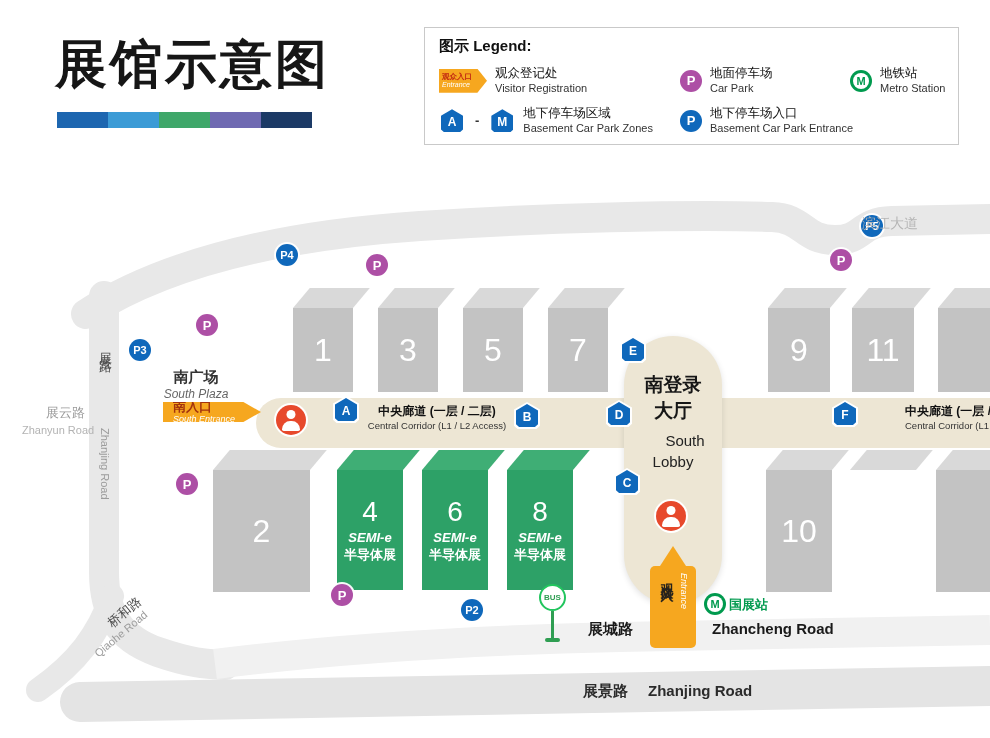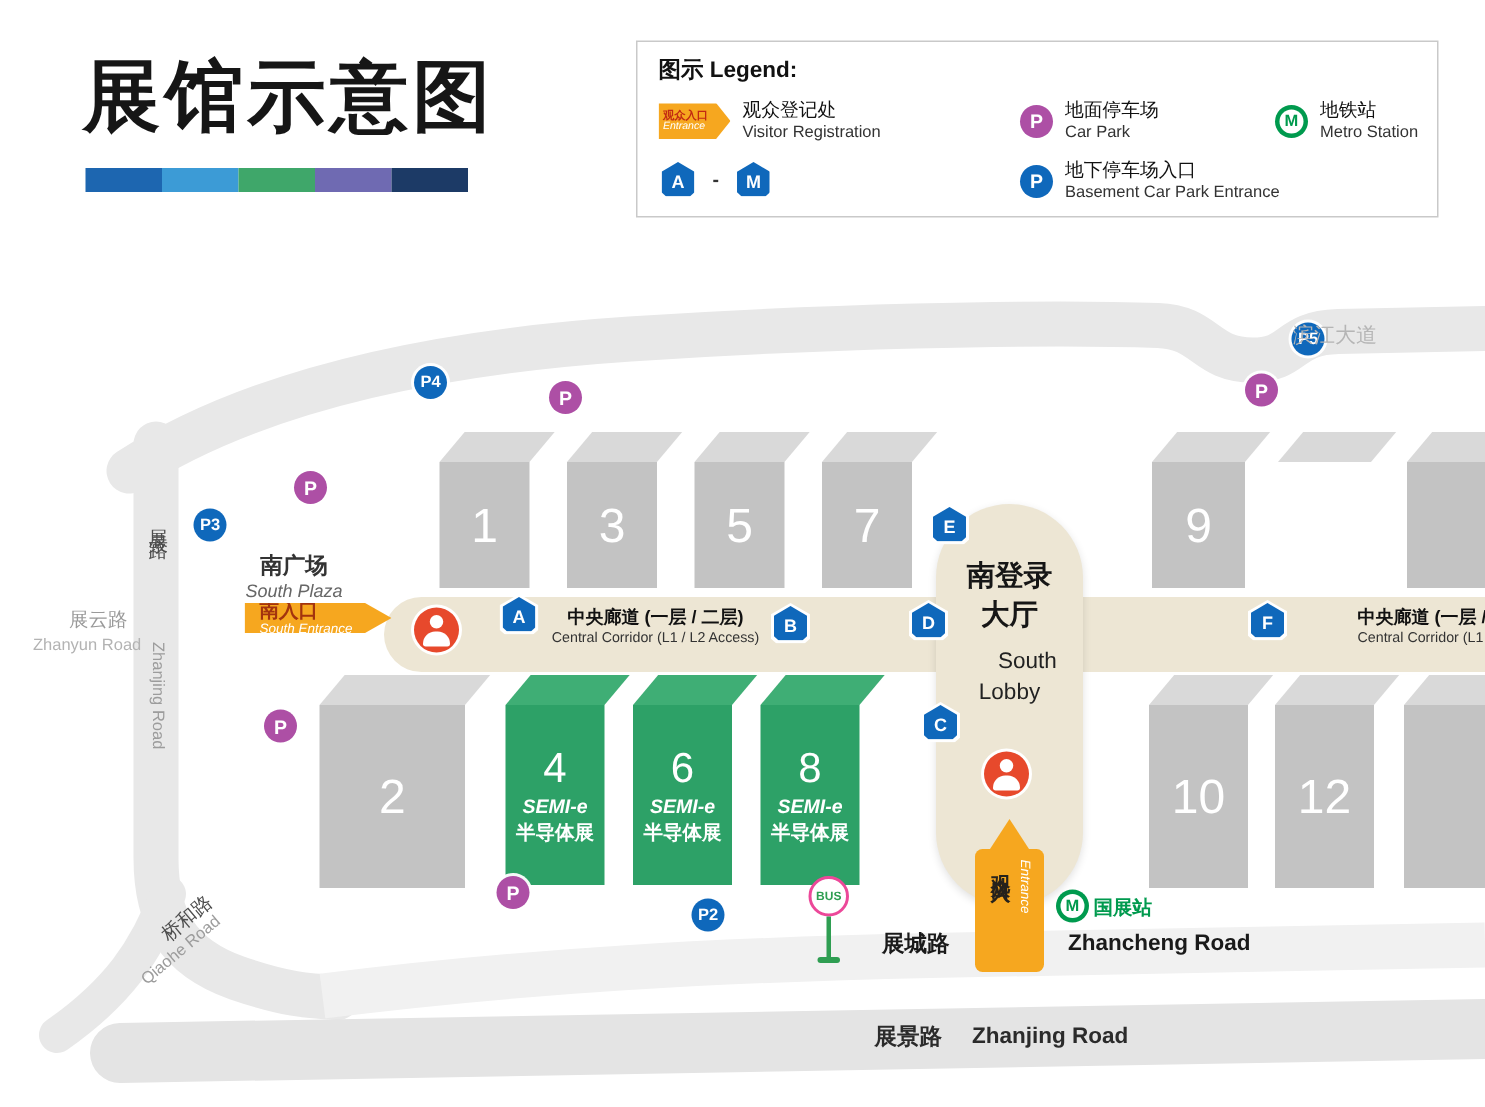--- a/index.html
+++ b/index.html
@@ -84,21 +84,21 @@
   .pennant .zh { font-size:13px; font-weight:bold; color:#a3330e; line-height:1.2; }
   .pennant .en { font-size:9px; font-style:italic; color:#fff; line-height:1.2; }
   .banner { position:absolute; left:650px; top:566px; width:46px; height:82px; background:#f6a71f;
     border-radius:5px; z-index:6; display:flex; justify-content:center; gap:3px; padding-top:7px; }
   .banner .zh { writing-mode:vertical-rl; font-size:13px; font-weight:bold; color:#26221c; letter-spacing:2px; }
   .banner .en { writing-mode:vertical-rl; font-size:9px; font-style:italic; color:#fff; }
   .banner-arrow { position:absolute; left:660px; top:546px; width:0; height:0; z-index:6;
     border-left:13px solid transparent; border-right:13px solid transparent;
     border-bottom:20px solid #f6a71f; }
   .bus-stop { position:absolute; left:539px; top:584px; z-index:6; }
-  .bus-circle { width:27px; height:27px; border-radius:50%; background:#fff; border:2px solid #ec4899;
+  .bus-circle { width:27px; height:27px; border-radius:50%; background:#fff; border:2px solid #22c55e;
     color:#2f9e52; font-size:8px; font-weight:bold; display:flex; align-items:center; justify-content:center; }
   .bus-pole { position:absolute; left:12px; top:27px; width:3px; height:28px; background:#2f9e52; }
   .bus-base { position:absolute; left:6px; top:54px; width:15px; height:4px; border-radius:2px; background:#2f9e52; }
   .abs { position:absolute; }
   .z5 { z-index:5; } .z6 { z-index:6; }
   .road-svg { position:absolute; left:0; top:0; z-index:0; }
   .rot { transform-origin:left top; }
   .vtext { writing-mode:vertical-rl; }
 </style>
 </head>
@@ -144,20 +144,24 @@
   </div>
 
   <div class="legend-item" style="left:14px; top:78px;">
     <div class="zone-outer">
       <div class="zone-inner">A</div>
     </div>
     <span class="zone-dash">-</span>
     <div class="zone-outer">
       <div class="zone-inner">M</div>
     </div>
+    <div class="legend-text">
+      <span class="zh">地下停车场区域</span>
+      <span class="en">Basement Car Park Zones</span>
+    </div>
   </div>
   <div class="legend-item" style="left:255px; top:78px;">
     <div class="pmark p-blue">P</div>
     <div class="legend-text">
       <span class="zh">地下停车场入口</span>
       <span class="en">Basement Car Park Entrance</span>
     </div>
   </div>
 </div>
 
@@ -211,20 +215,23 @@
     </div>
 </div>
 <div class="hall gray" style="left:768px;top:288px;width:62px;height:104px">
   <div class="roof"></div>
   <div class="face">
       <span class="hall-num">9</span>
     </div>
 </div>
 <div class="hall gray" style="left:852px;top:288px;width:62px;height:104px">
   <div class="roof"></div>
+  <div class="face">
+      <span class="hall-num">11</span>
+    </div>
 </div>
 <div class="hall gray" style="left:938px;top:288px;width:60px;height:104px">
   <div class="roof"></div>
   <div class="face"></div>
 </div>
 
 <div class="hall gray" style="left:213px;top:450px;width:97px;height:142px">
   <div class="roof"></div>
   <div class="face">
       <span class="hall-num">2</span>
@@ -255,23 +262,20 @@
   </div>
 </div>
 <div class="hall gray" style="left:766px;top:450px;width:66px;height:142px">
   <div class="roof"></div>
   <div class="face">
       <span class="hall-num">10</span>
     </div>
 </div>
 <div class="hall gray" style="left:850px;top:450px;width:66px;height:142px">
   <div class="roof"></div>
-  <div class="face">
-      <span class="hall-num">12</span>
-    </div>
 </div>
 <div class="hall gray" style="left:936px;top:450px;width:60px;height:142px">
   <div class="roof"></div>
   <div class="face"></div>
 </div>
 
 <div class="pennant">
   <span class="zh">南入口</span>
   <span class="en">South Entrance</span>
 </div>

